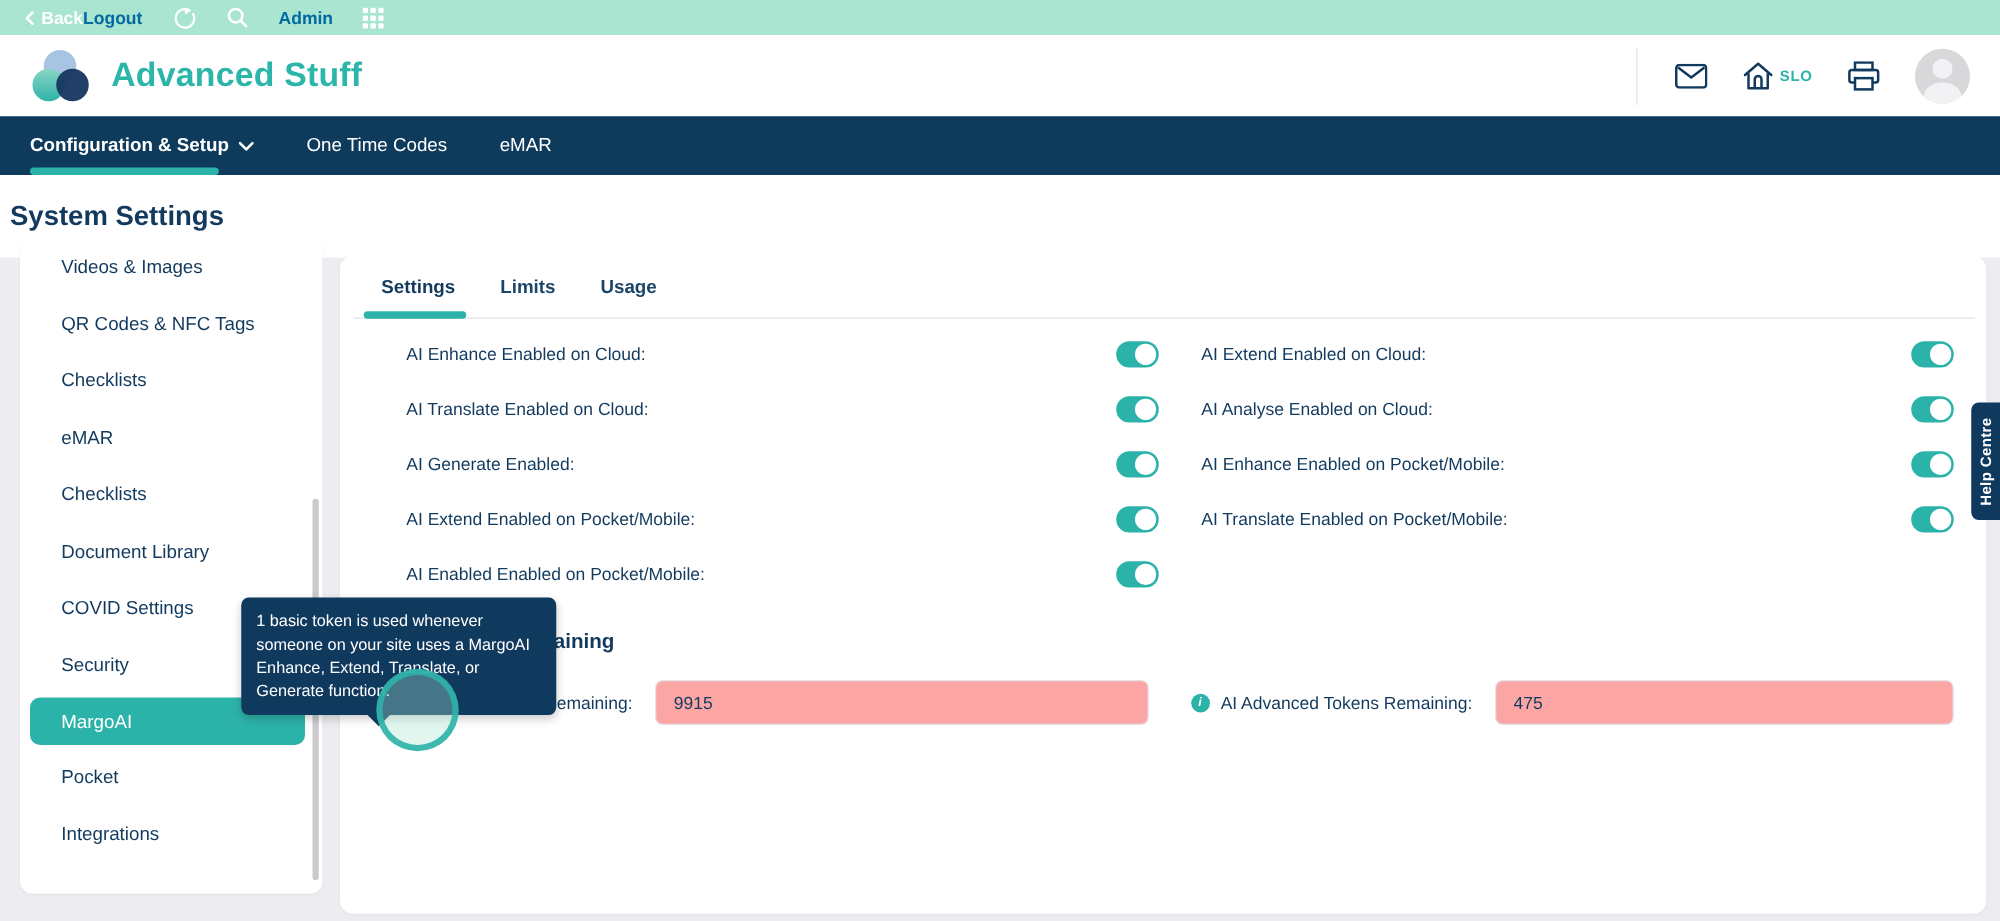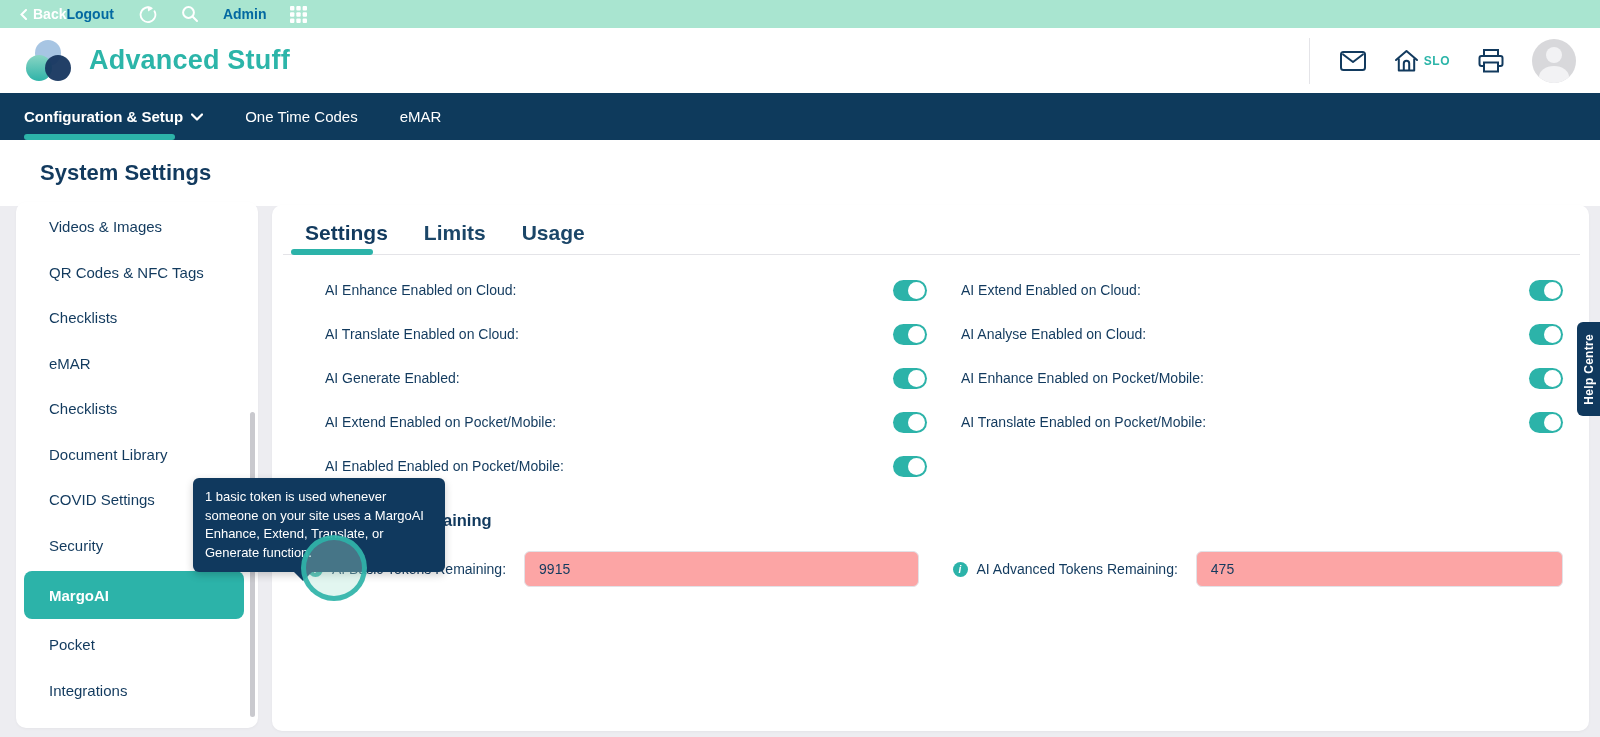--- a/index.html
+++ b/index.html
@@ -28,37 +28,37 @@
   .avatar .head { position:absolute; left:14px; top:8px; width:16px; height:16px; border-radius:50%; background:#f2f2f4; }
   .avatar .body { position:absolute; left:7px; top:27px; width:30px; height:22px; border-radius:50%; background:#f2f2f4; }
   
   .navbar { height:47px; background:#0e3a5c; display:flex; align-items:center;
             padding:12px 24px; position:relative; color:#fff; gap:42px; }
   .nav-item { font-size:15px; font-weight:500; cursor:pointer; display:flex; align-items:center; gap:8px; }
   .nav-item.active { font-weight:bold; }
   .nav-underline { position:absolute; left:24px; bottom:0; width:151px; height:6px;
                    background:#2cb3a9; border-radius:4px; }
   
-  .title-strip { height:66px; background:#fff; display:flex; align-items:center; padding:0 40px; }
+  .title-strip { height:66px; background:#fff; display:flex; align-items:center; padding:0 8px; }
   .page-title { font-size:22px; font-weight:bold; color:#123a5e; }
   
-  .sidebar { position:absolute; left:16px; top:202px; width:242px; height:526px;
+  .sidebar { position:absolute; left:16px; top:189px; width:242px; height:526px;
              background:#fff; border-radius:10px; box-shadow:0 1px 3px rgba(0,0,0,.04);
              padding-top:2px; }
   .side-item { height:45.5px; display:flex; align-items:center; padding-left:33px;
                font-size:15px; font-weight:500; color:#123a5e; cursor:pointer; }
-  .side-item.selected { background:#2cb3a9; color:#fff; font-weight:bold; border-radius:8px;
-                        margin:3px 14px 3px 8px; padding-left:25px; height:48px;text-align:right; }
+  .side-item.selected { background:#2cb3a9; color:#fff; font-weight:normal; border-radius:8px;
+                        margin:3px 14px 3px 8px; padding-left:25px; height:38px;text-align:right; }
   .side-scroll-thumb { position:absolute; right:3px; top:210px; width:5px; height:305px;
                        background:#c9c9ce; border-radius:3px; }
   
   .content { position:absolute; left:272px; top:205px; width:1317px; height:526px;
              background:#fff; border-radius:10px; box-shadow:0 1px 3px rgba(0,0,0,.04); }
   .tabs { display:flex; gap:36px; padding:16px 0 0 33px; position:relative; }
-  .tab { font-size:21px; font-weight:600; color:#1b4668; cursor:pointer; }
+  .tab { font-size:15px; font-weight:600; color:#1b4668; cursor:pointer; }
   .tab.active { font-weight:bold; color:#123a5e; }
   .tabs-line { position:absolute; left:11px; right:9px; top:49px; height:1px; background:#e4e4e8; }
   .tab-underline { position:absolute; left:19px; top:44px; width:82px; height:6px;
                    border-radius:4px; background:#2cb3a9; }
   .toggles-grid { display:grid; grid-template-columns:1fr 1fr; column-gap:34px;
                   margin:23px 26px 0 53px; }
   .trow { height:44px; display:flex; align-items:center; justify-content:space-between; }
   .tlabel { font-size:14px; font-weight:500; color:#123a5e; }
   .toggle { width:34px; height:21px; border-radius:11px; background:#2cb3a9;
             position:relative; cursor:pointer; flex-shrink:0; }

